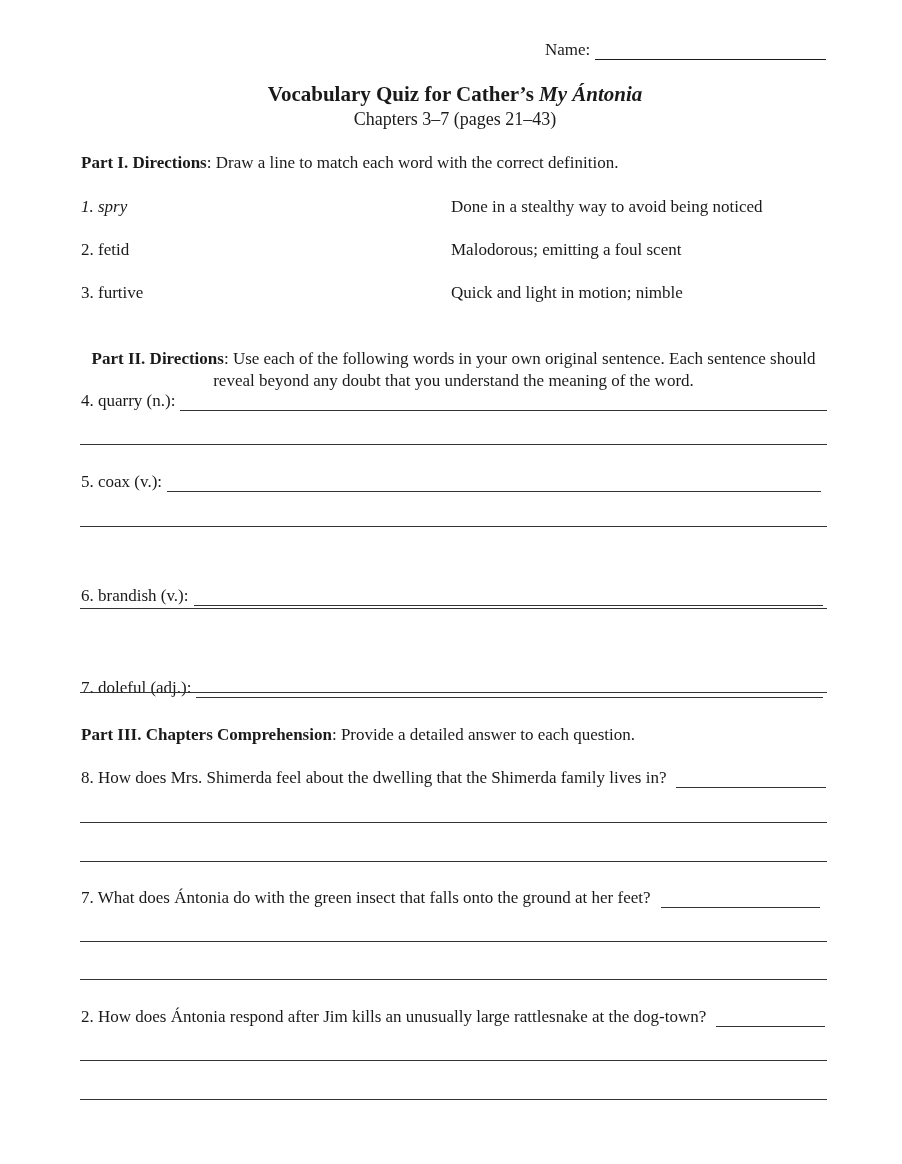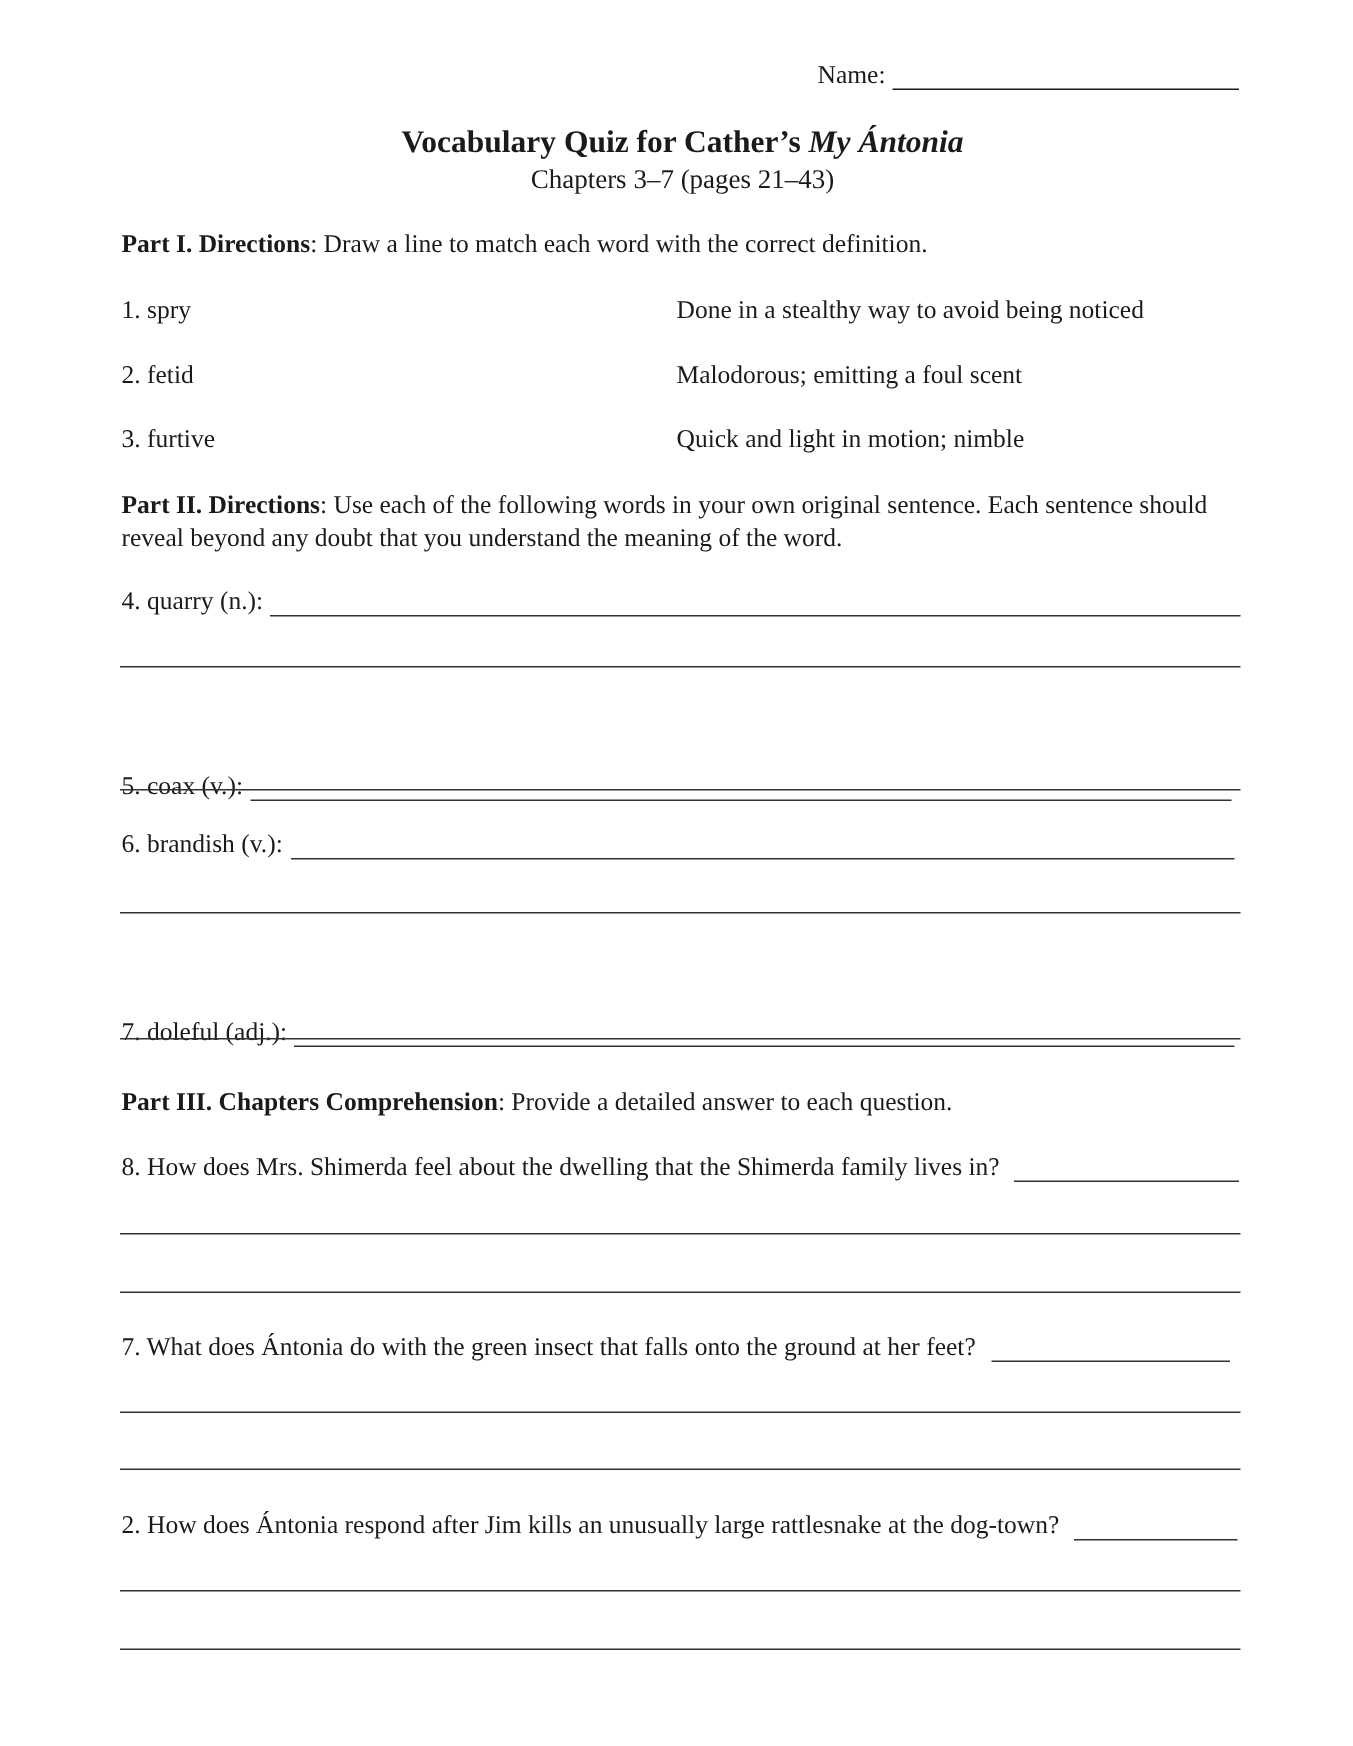--- a/index.html
+++ b/index.html
@@ -85,46 +85,46 @@
 
   <div class="abs title">
     <span>Vocabulary Quiz for Cather’s </span><em>My Ántonia</em>
   </div>
   <div class="abs subtitle">Chapters 3–7 (pages 21–43)</div>
 
   <div class="abs dir" style="left:81px; top:153px;">
     <b>Part I. Directions</b><span>: Draw a line to match each word with the correct definition.</span>
   </div>
 
-  <div class="abs match-left" style="top:197px;">1. spry</div>
+  <div class="abs match-left" style="top:197px;font-style:italic;">1. spry</div>
   <div class="abs match-right" style="top:197px;">Done in a stealthy way to avoid being noticed</div>
 
   <div class="abs match-left" style="top:240px;">2. fetid</div>
   <div class="abs match-right" style="top:240px;">Malodorous; emitting a foul scent</div>
 
   <div class="abs match-left" style="top:283px;">3. furtive</div>
   <div class="abs match-right" style="top:283px;">Quick and light in motion; nimble</div>
 
-  <div class="abs para dir" style="top:326px;">
+  <div class="abs para dir" style="top:348px;text-align:center;">
     <b>Part II. Directions</b><span>: Use each of the following words in your own original sentence.  Each sentence should reveal beyond any doubt that you understand the meaning of the word.</span>
   </div>
 
   <div class="abs fill-row" style="top:391px; width:746px;">
     <span>4. quarry (n.):</span>
     <span class="fill-line"></span>
   </div>
   <div class="full-line" style="top:444px;"></div>
 
-  <div class="abs fill-row" style="top:472px; width:740px;margin-top:42px;">
+  <div class="abs fill-row" style="top:472px; width:740px;">
     <span>5. coax (v.):</span>
     <span class="fill-line"></span>
   </div>
   <div class="full-line" style="top:526px;"></div>
 
-  <div class="abs fill-row" style="top:553px; width:742px;">
+  <div class="abs fill-row" style="top:586px; width:742px;">
     <span>6. brandish (v.):</span>
     <span class="fill-line"></span>
   </div>
   <div class="full-line" style="top:608px;"></div>
 
   <div class="abs fill-row" style="top:634px; width:742px;margin-top:44px;">
     <span>7. doleful (adj.):</span>
     <span class="fill-line"></span>
   </div>
   <div class="full-line" style="top:692px;"></div>

